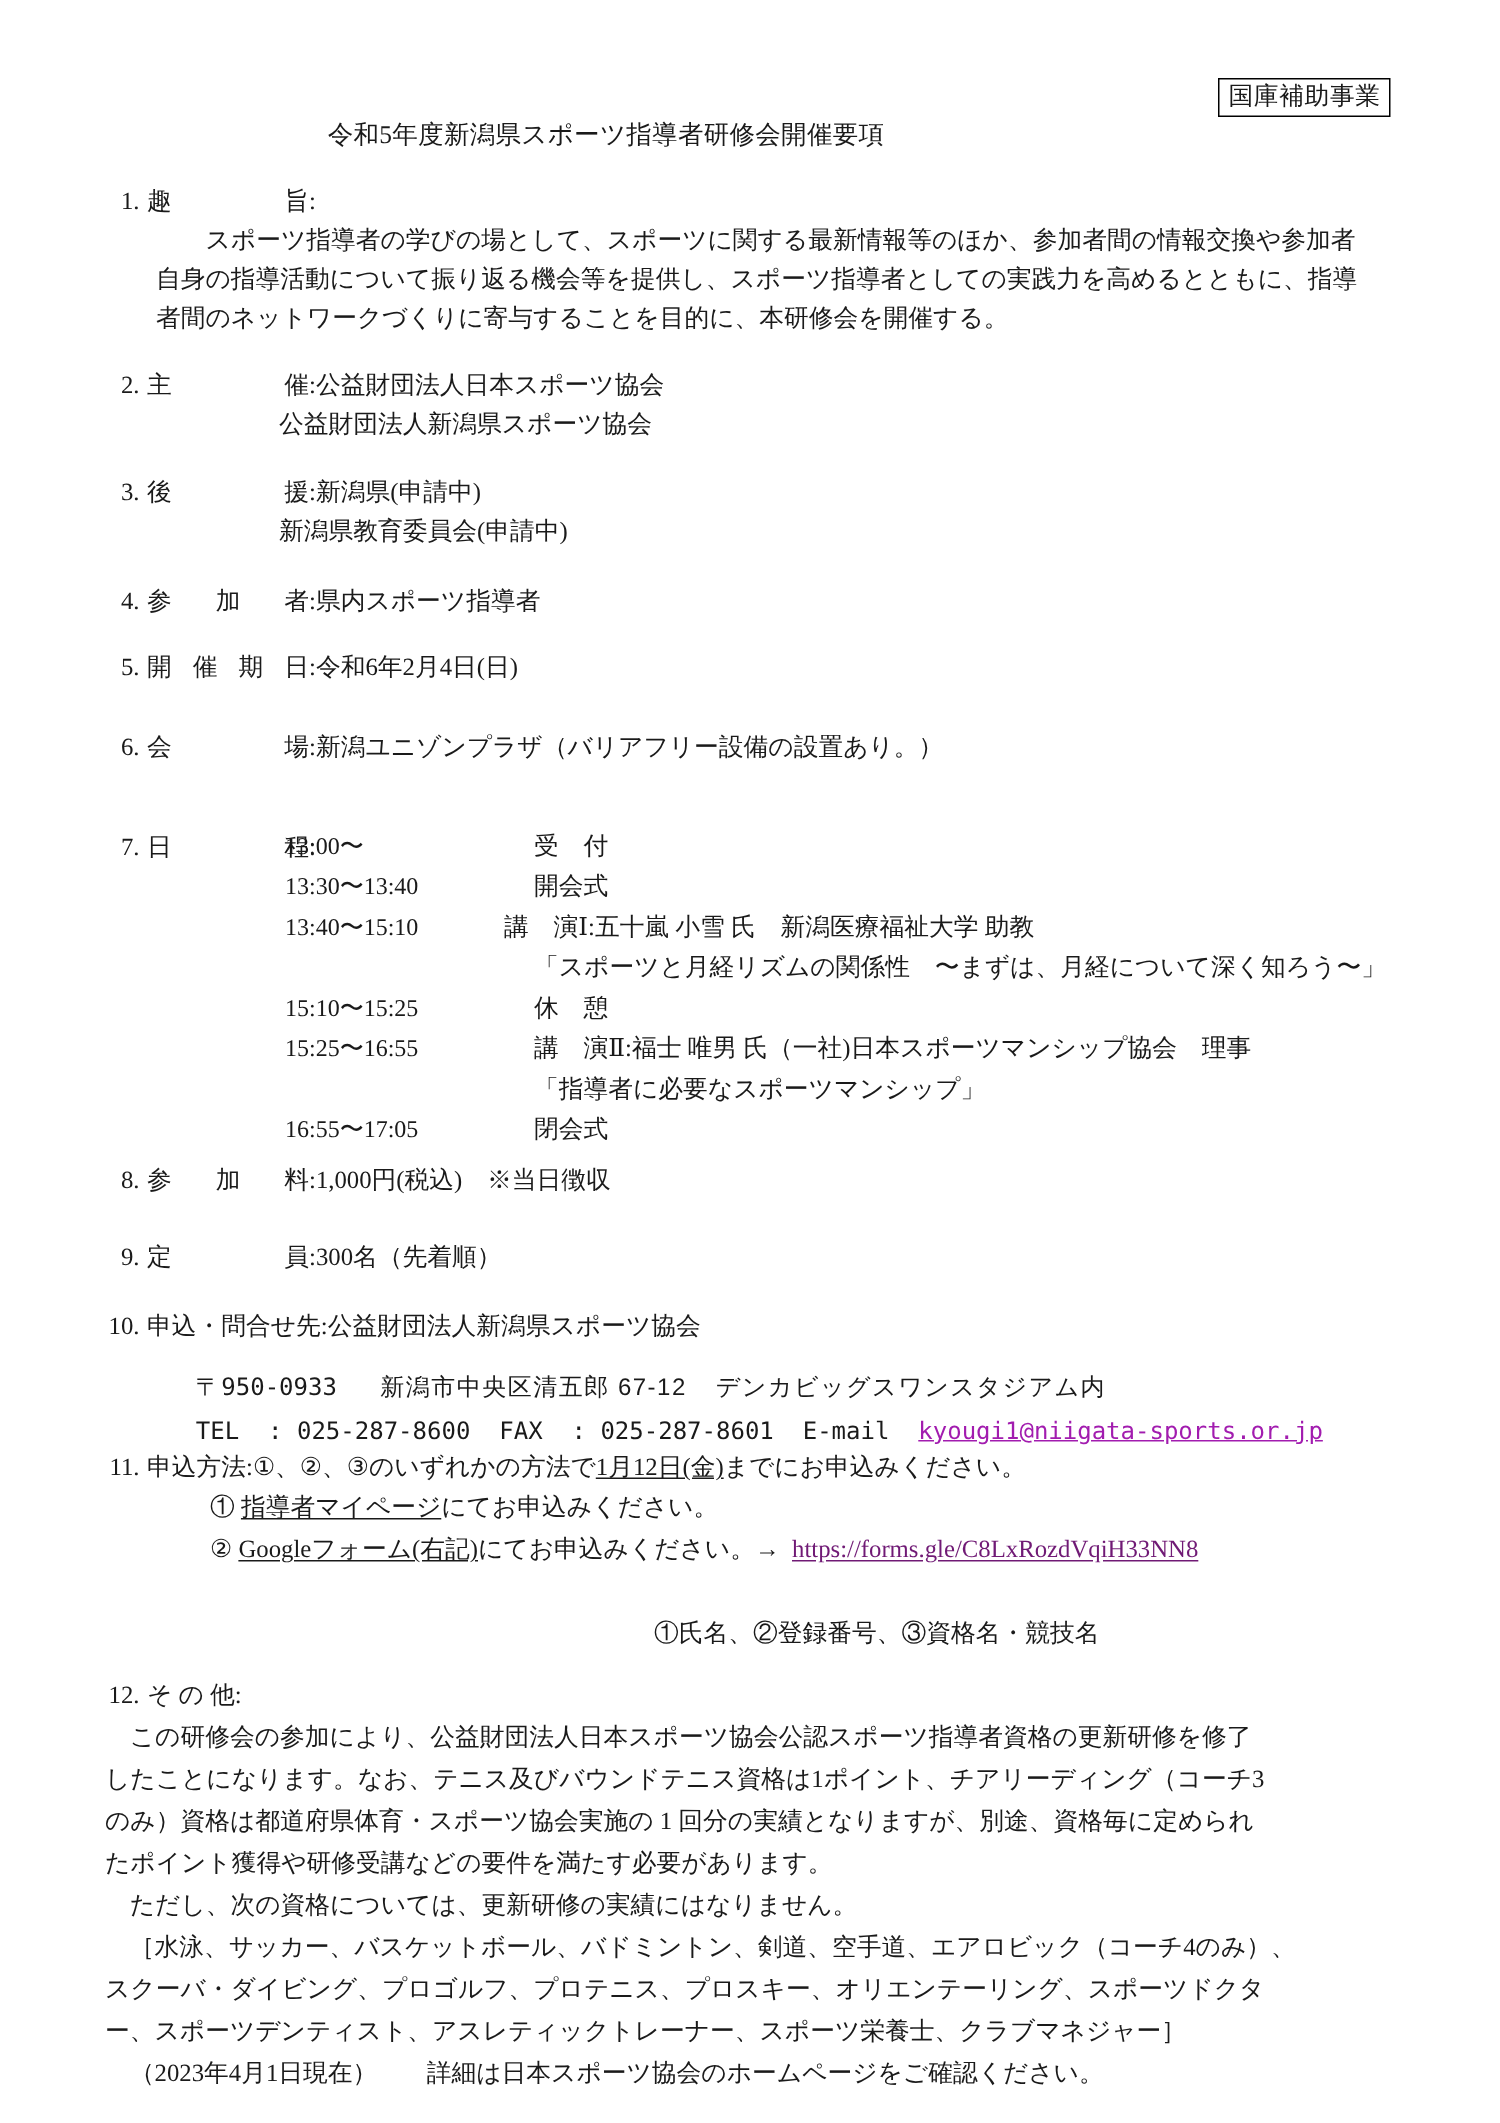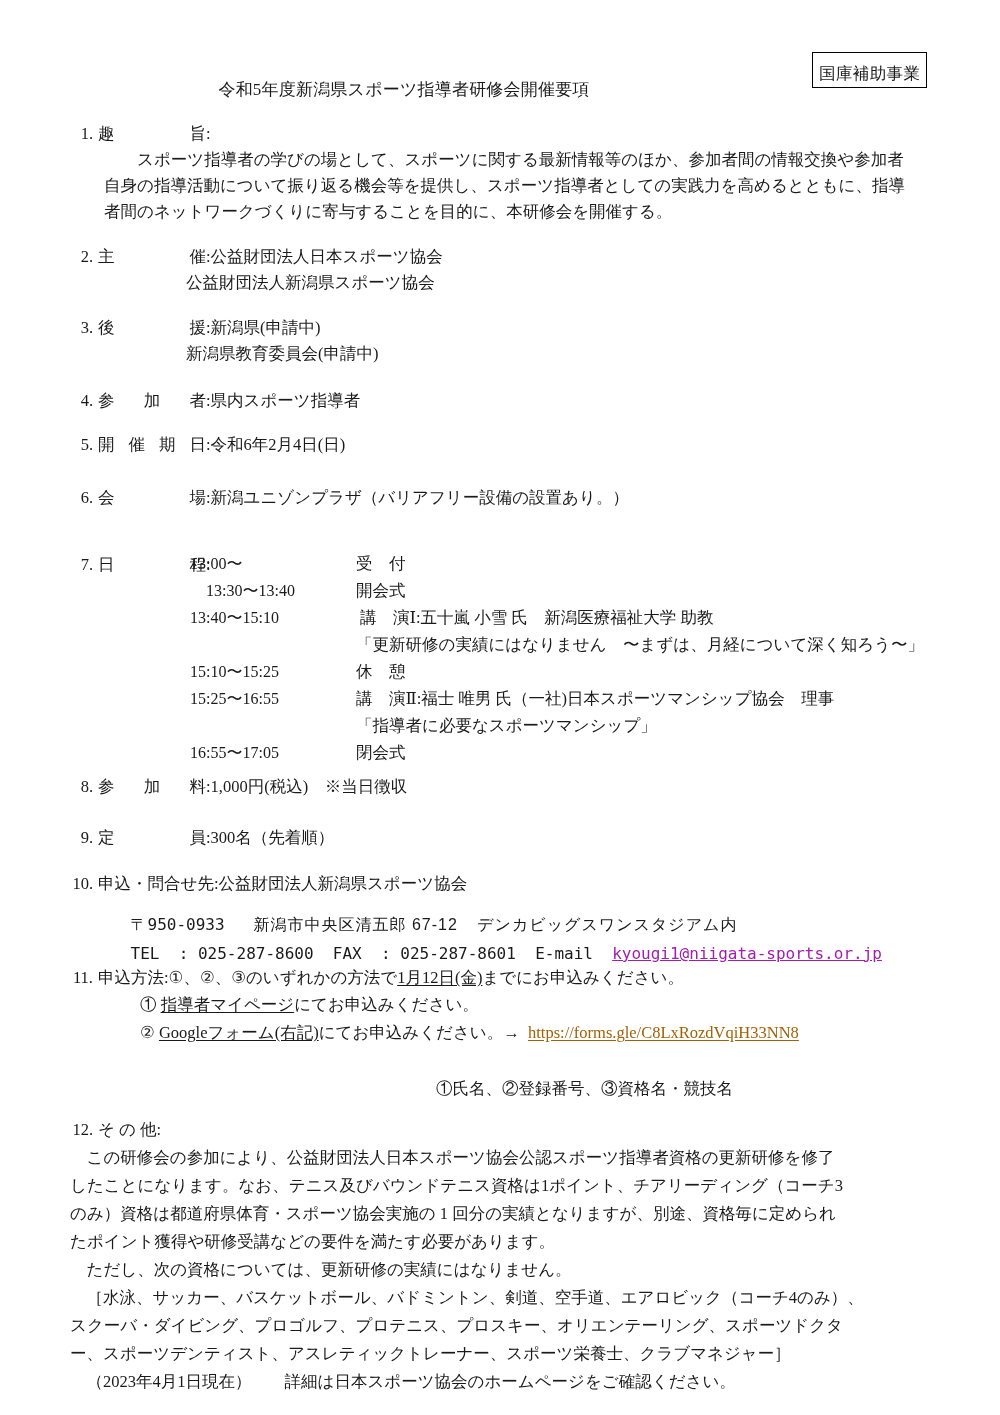--- a/index.html
+++ b/index.html
@@ -21,21 +21,21 @@
     width: 1000px;
     height: 1415px;
   }
 
   
   .subsidy-box {
     position: absolute;
     left: 812px;
     top: 52px;
     border: 1px solid #000;
-    padding: 12px 6px 3px 6px;
+    padding: 2px 6px 3px 6px;
     font-size: 16.5px;
     line-height: 1.15;
     letter-spacing: 0.4px;
     white-space: nowrap;
   }
   .doc-title {
     position: absolute;
     left: 0;
     top: 78px;
     width: 808px;
@@ -101,21 +101,21 @@
     letter-spacing: 1px;
   }
   .mail-link {
     color: #a21caf;
     text-decoration: underline;
   }
 
   
   .u { text-decoration: underline; text-underline-offset: 2px; }
   .url-link {
-    color: #a16207;
+    color: #701a75;
     text-underline-offset: 2px;
   }
 
   
   .body-line {
     position: absolute;
     font-size: 16.5px;
     white-space: nowrap;
     line-height: 1.45;
   }
@@ -158,26 +158,26 @@
     <span class="num">6.</span><span class="lbl">会　　場</span><span class="colon">:</span><span class="val">新潟ユニゾンプラザ（バリアフリー設備の設置あり。）</span>
   </div>
 
   <div class="item" style="left:68px; top:553px;">
     <span class="num">7.</span><span class="lbl">日　　程</span><span class="colon">:</span>
   </div>
 
   <div class="sched-time" style="left:190px; top:554px;">13:00〜</div>
   <div class="sched-desc" style="left:356px; top:553px;">受　付</div>
 
-  <div class="sched-time" style="left:190px; top:581px;margin-left:16px;">13:30〜13:40</div>
+  <div class="sched-time" style="left:190px; top:581px;">13:30〜13:40</div>
   <div class="sched-desc" style="left:356px; top:580px;">開会式</div>
 
   <div class="sched-time" style="left:190px; top:608px;">13:40〜15:10</div>
-  <div class="sched-desc" style="left:360px; top:607px;">講　演Ⅰ:五十嵐 小雪 氏　新潟医療福祉大学 助教</div>
-  <div class="sched-desc" style="left:356px; top:634px;">「更新研修の実績にはなりません　〜まずは、月経について深く知ろう〜」</div>
+  <div class="sched-desc" style="left:336px; top:607px;">講　演Ⅰ:五十嵐 小雪 氏　新潟医療福祉大学 助教</div>
+  <div class="sched-desc" style="left:356px; top:634px;">「スポーツと月経リズムの関係性　〜まずは、月経について深く知ろう〜」</div>
 
   <div class="sched-time" style="left:190px; top:662px;">15:10〜15:25</div>
   <div class="sched-desc" style="left:356px; top:661px;">休　憩</div>
 
   <div class="sched-time" style="left:190px; top:689px;">15:25〜16:55</div>
   <div class="sched-desc" style="left:356px; top:688px;">講　演Ⅱ:福士 唯男 氏（一社)日本スポーツマンシップ協会　理事</div>
   <div class="sched-desc" style="left:356px; top:715px;">「指導者に必要なスポーツマンシップ」</div>
 
   <div class="sched-time" style="left:190px; top:743px;">16:55〜17:05</div>
   <div class="sched-desc" style="left:356px; top:742px;">閉会式</div>

